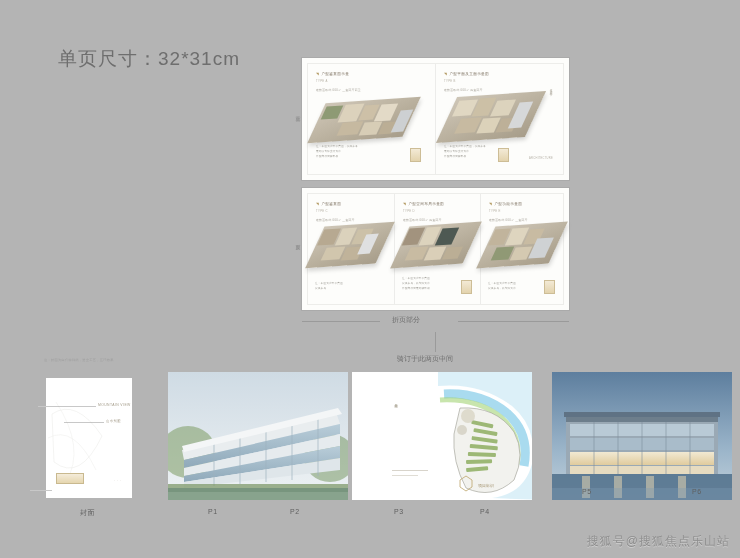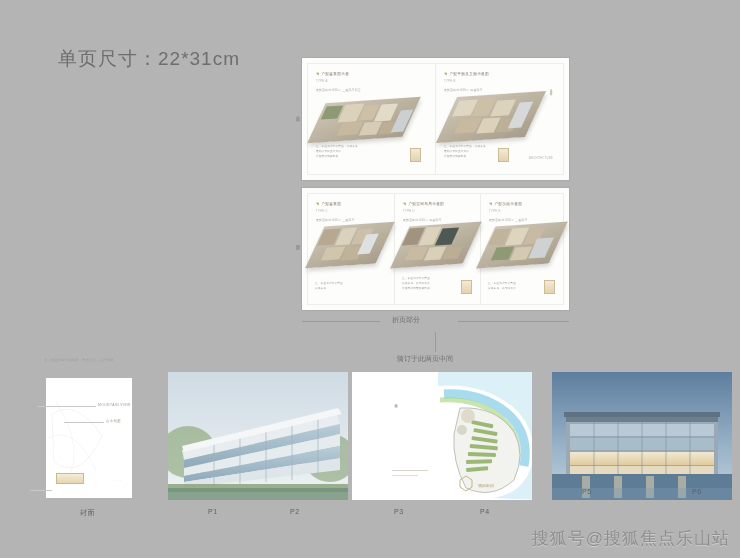--- a/index.html
+++ b/index.html
@@ -69,30 +69,30 @@
   .cover{position:absolute;left:46px;top:378px;width:86px;height:120px;background:#fff;}
   .cover-annot{position:absolute;left:44px;top:358px;font-size:3.2px;color:#9d9d9d;letter-spacing:.3px;white-space:nowrap;}
   .cover-line{position:absolute;height:1px;background:#c8c8c8;}
   .cover-txt{position:absolute;font-size:3.4px;color:#a39b89;letter-spacing:.4px;white-space:nowrap;}
   .cover-logo{position:absolute;left:10px;bottom:14px;width:26px;height:9px;
               border:.5px solid #c9b98f;background:linear-gradient(180deg,#f4ecda,#e6d6af);}
   .cover-dots{position:absolute;right:9px;bottom:15px;font-size:3px;color:#bdb7a9;letter-spacing:2px;}
 
   .plabel{position:absolute;font-size:7px;color:#5f5f5f;letter-spacing:.5px;}
 
-  .wm{position:absolute;right:10px;bottom:8px;font-size:17px;color:#8e8e8e;letter-spacing:1px;
+  .wm{position:absolute;right:10px;bottom:8px;font-size:12px;color:#8e8e8e;letter-spacing:1px;
       text-shadow:0 1px 0 rgba(255,255,255,.35);margin-left:44px;}
 </style>
 </head>
 <body>
 
 <div class="stage">
 
   <div class="heading">
-    <div>单页尺寸：22*31cm</div>
+    <div>单页尺寸：32*31cm</div>
   </div>
 
   <div class="vlabel vlabel-a">正面</div>
 
   <div class="spread spread-a">
     <div class="inner"></div>
     <div class="gutter" style="left:133px;"></div>
 
     <div class="pcell" style="left:6px;width:127px;">
       <div class="ptitle"><span class="mark">◥</span><span>户型鉴赏图示意</span></div>

